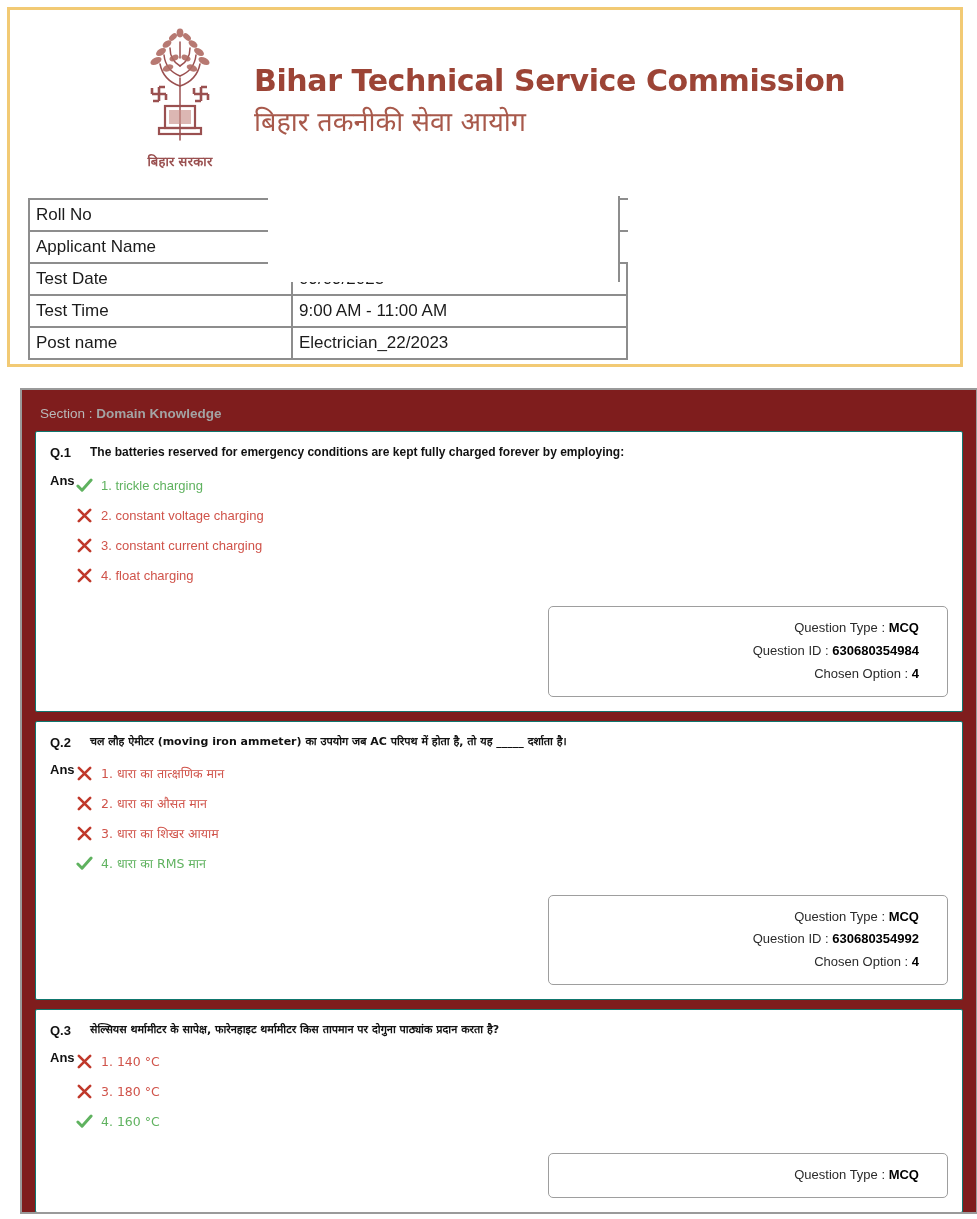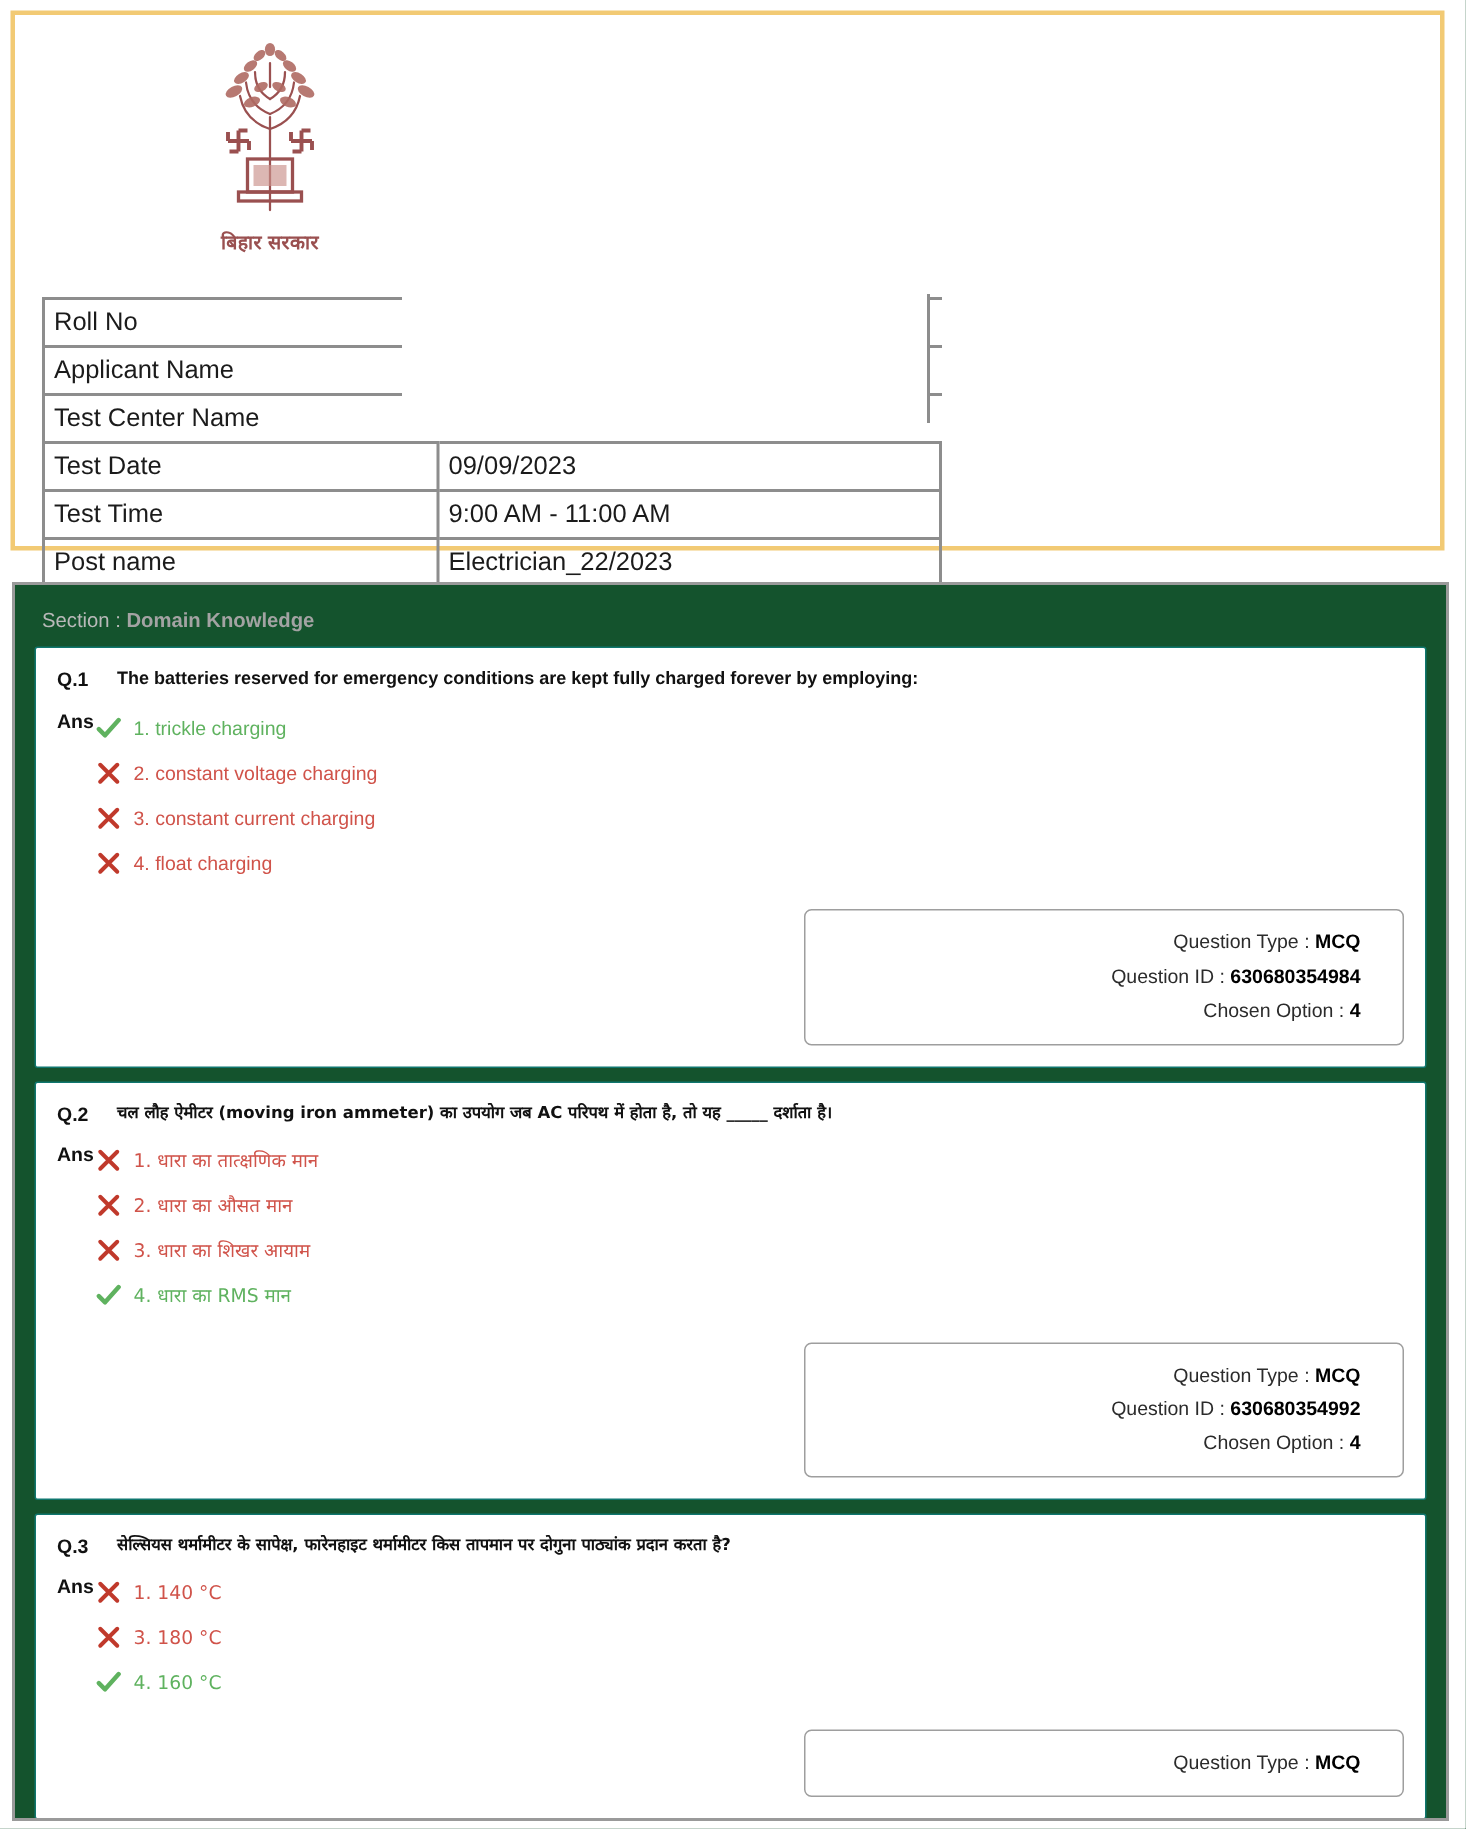--- a/index.html
+++ b/index.html
@@ -118,27 +118,27 @@
     right: 0;
     top: 0;
     bottom: 0;
     width: 2px;
     background: #8d8d8d;
   }
 
   
   .qa-panel {
     position: absolute;
-    left: 8px;
+    left: 20px;
     top: 388px;
     width: 958px;
     height: 826px;
     border: 2px solid #9a9a9a;
     box-sizing: border-box;
-    background: #14532d;
+    background: #7f1d1d;
     overflow: hidden;
   }
 
   .section-line {
     font-size: 13.5px;
     color: #b9b9b9;
     padding: 16px 0 10px 18px;
   }
   .section-line .section-value {
     color: #a3a3a3;
@@ -273,35 +273,35 @@
           <path d="M66 66 h14 M73 59 v14 M66 66 v-6 M80 66 v6 M73 59 h6 M73 73 h-6"></path>
         </g>
 
         <rect x="37" y="78" width="30" height="22" fill="none" stroke="#9a5050" stroke-width="2.2"></rect>
         <rect x="41" y="82" width="22" height="14" fill="#c9918a" opacity=".65"></rect>
         <rect x="31" y="100" width="42" height="6" fill="none" stroke="#9a5050" stroke-width="2.2"></rect>
       </svg>
       <div class="emblem-caption">बिहार सरकार</div>
     </div>
 
+    <div class="brand-text">
+      <div class="brand-en">Bihar Technical Service Commission</div>
+      <div class="brand-hi">बिहार तकनीकी सेवा आयोग</div>
+    </div>
 
   </div>
 
   <table class="info-table">
     <tbody id="info-table-body">
         <tr class="redacted">
           <td class="label">Roll No</td>
           <td class="value"></td>
         </tr>
         <tr class="redacted">
           <td class="label">Applicant Name</td>
-          <td class="value"></td>
-        </tr>
-        <tr class="redacted">
-          <td class="label">Test Center Name</td>
           <td class="value"></td>
         </tr>
         <tr>
           <td class="label">Test Date</td>
           <td class="value">09/09/2023</td>
         </tr>
         <tr>
           <td class="label">Test Time</td>
           <td class="value">9:00 AM - 11:00 AM</td>
         </tr>

